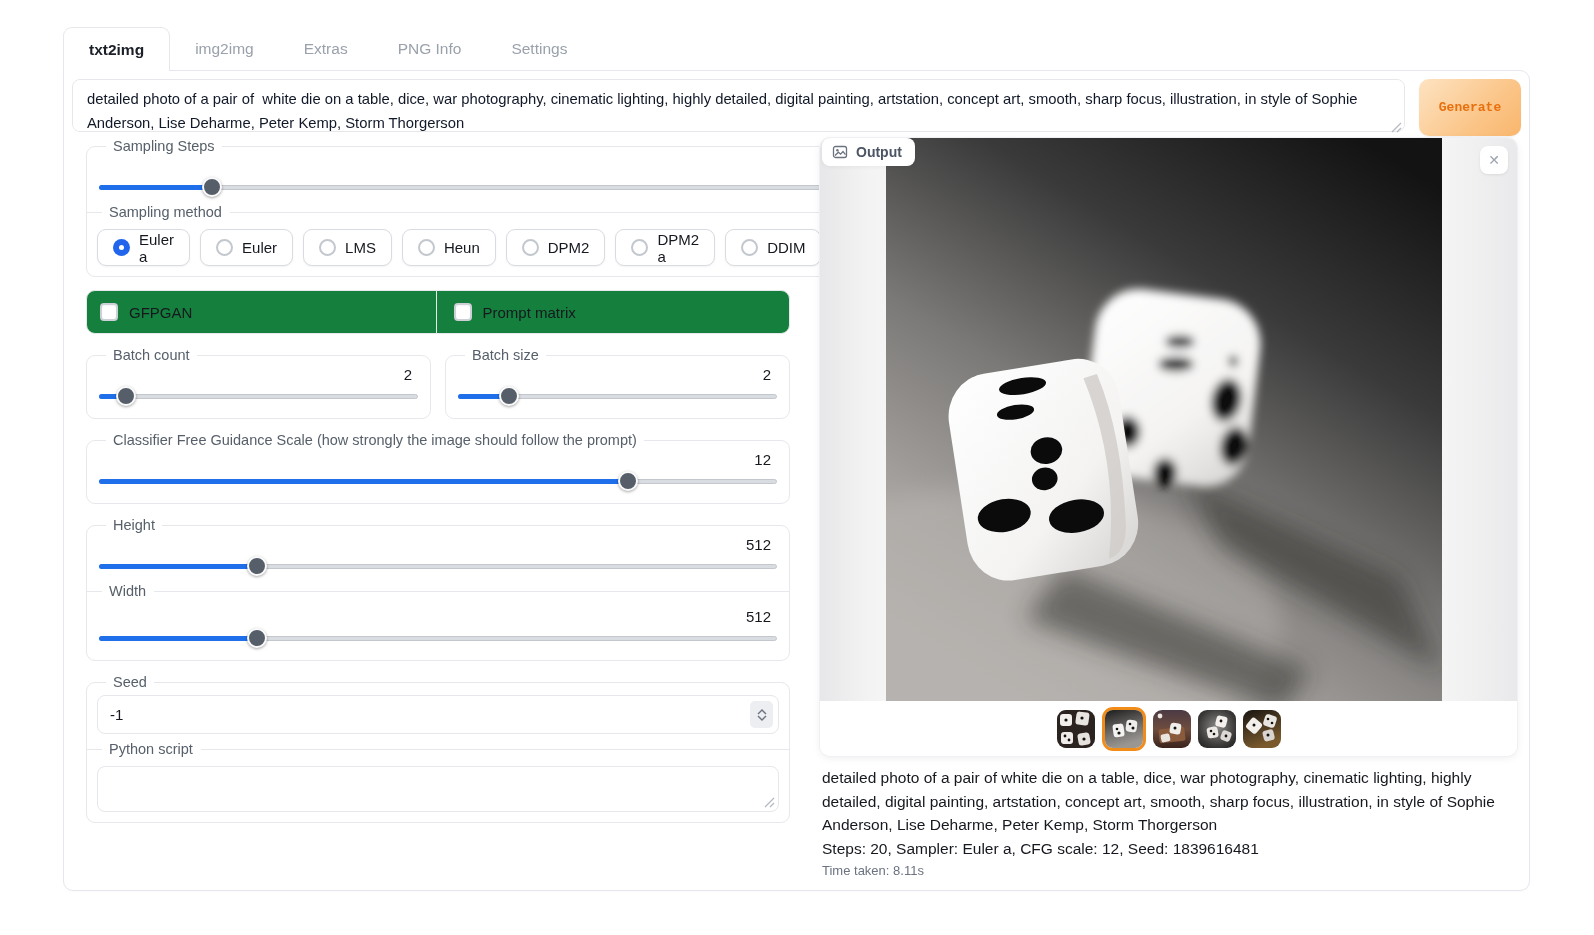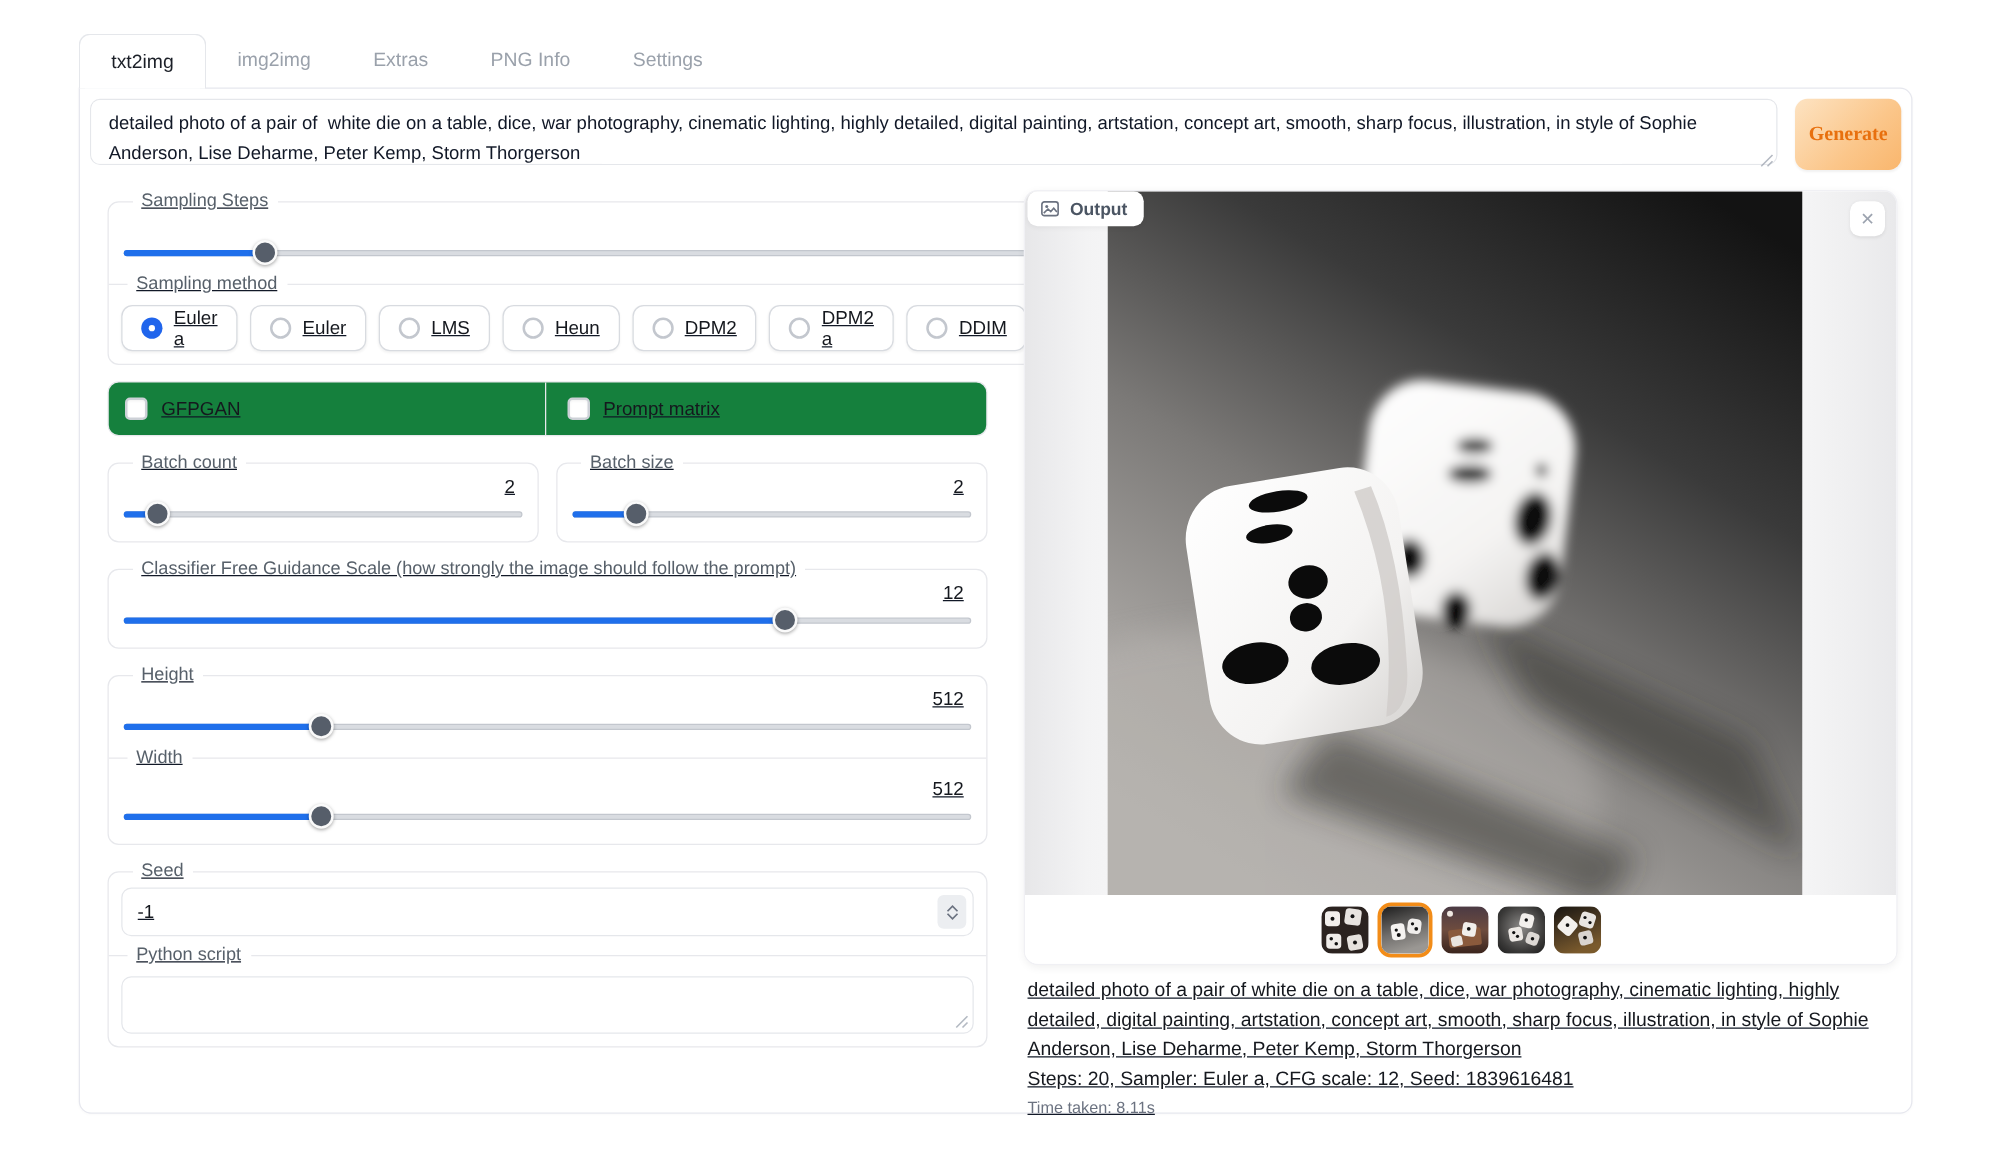--- a/index.html
+++ b/index.html
@@ -4,40 +4,40 @@
 <style>
   * { box-sizing: border-box; margin: 0; padding: 0; }
   html,body { width:1594px; height:935px; background:#fff; overflow:hidden;
     font-family:"Liberation Sans", sans-serif; color:#111827; }
   .app { position:absolute; left:63px; top:27px; width:1467px; }
 
   
   .tabbar { display:flex; align-items:stretch; height:43px; position:relative; z-index:3; }
   .tab { display:flex; align-items:center; padding:0 25px; font-size:15.5px; color:#9aa1ab; cursor:pointer; }
   .tab.active { background:#fff; border:1px solid #e5e7eb; border-bottom:none; border-radius:9px 9px 0 0;
-    color:#1b1f27; font-weight:400; margin-bottom:-1px; }
+    color:#1b1f27; font-weight:700; margin-bottom:-1px; }
 
   
   .panel { position:relative; background:#fff; border:1px solid #e6e7ee; border-radius:0 10px 10px 10px;
     height:821px; padding:8px; box-shadow:0 1px 2px rgba(0,0,0,.02); }
 
   
   .prompt-row { display:flex; gap:14px; align-items:flex-start; }
   .prompt-wrap { position:relative; flex:1; }
   textarea.prompt { width:100%; height:53px; border:1px solid #e5e7eb; border-radius:8px; resize:none;
     font-family:"Liberation Sans", sans-serif; font-size:14.8px; line-height:1.6; color:#111827;
     padding:8px 14px; outline:none; background:#fff; }
   .resize-grip { position:absolute; right:3px; bottom:3px; width:11px; height:11px; opacity:.75; }
-  .btn-generate { width:85px; height:57px; border:none; border-radius:10px; cursor:pointer;
+  .btn-generate { width:102px; height:57px; border:none; border-radius:10px; cursor:pointer;
     background:linear-gradient(135deg,#fde3c2 0%,#fbc68a 60%,#f9b66d 100%);
-    color:#e8700e; font-weight:700; font-size:16px; font-family:Liberation Serif, serif;
+    color:#e8700e; font-weight:700; font-size:13px; font-family:Liberation Mono, monospace;
     box-shadow:0 1px 2px rgba(0,0,0,.06); }
 
   
-  .main-row { display:flex; margin-top:16px;text-decoration:underline; }
+  .main-row { display:flex; margin-top:2px; }
   .left-col { width:704px; margin-left:14px; flex:none; }
   .right-col { flex:1; margin-left:30px; margin-right:4px; min-width:0; }
 
   
   fieldset { border:1px solid #e7e8ec; border-radius:9px; padding:1px 10px 10px; margin:0 0 13px; background:#fff; }
   legend { padding:0 7px; margin-left:9px; color:#57606a; font-size:14.5px; }
   .sublegend { display:flex; align-items:center; margin:7px -10px 9px; color:#57606a; font-size:14.5px; }
   .sublegend::before { content:""; width:15px; height:1px; background:#e7e8ec; }
   .sublegend span { padding:0 8px 0 7px; }
   .sublegend::after { content:""; flex:1; height:1px; background:#e7e8ec; }

